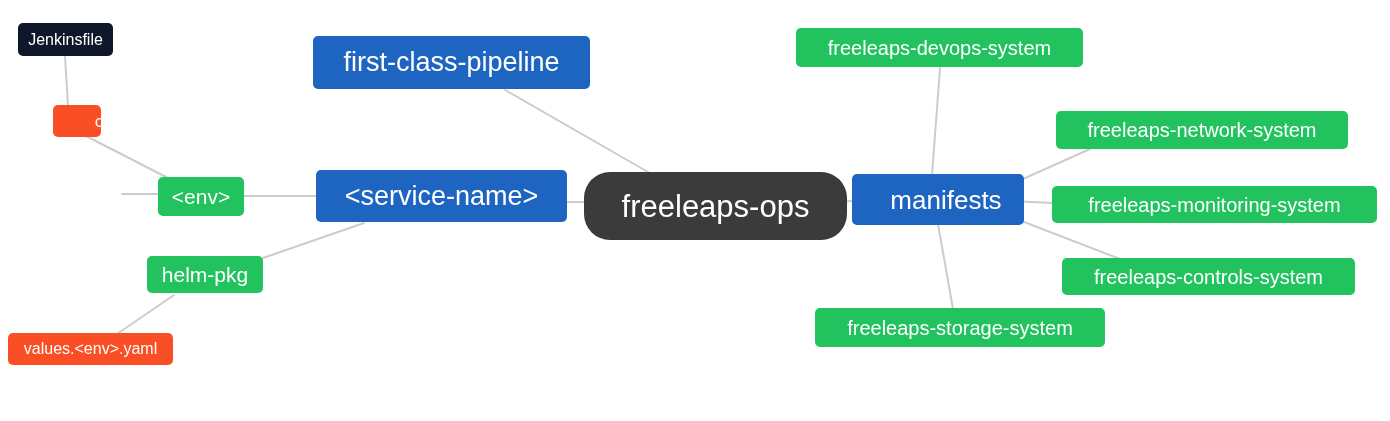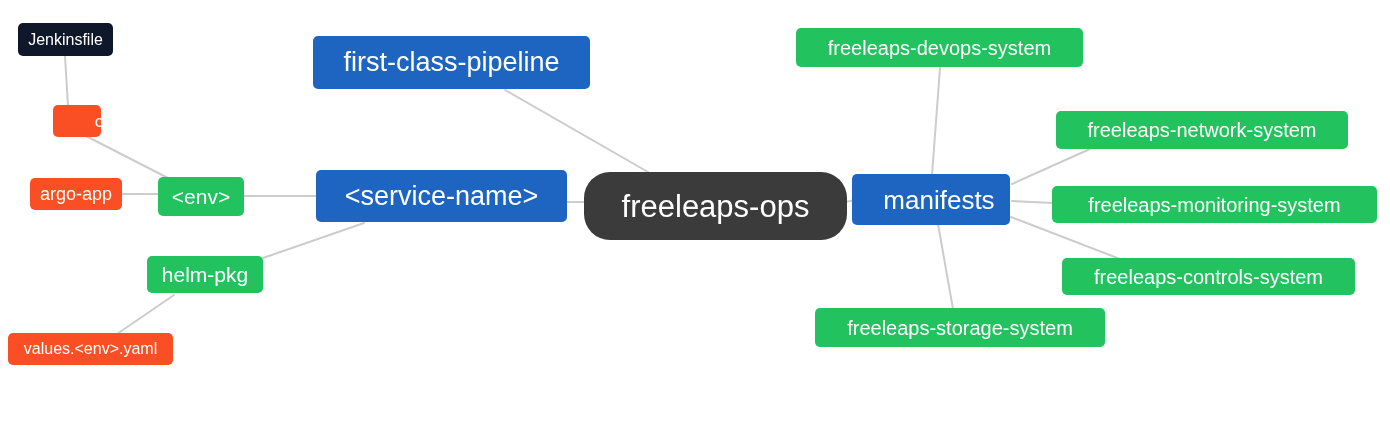--- a/index.html
+++ b/index.html
@@ -43,21 +43,21 @@
   
   .n-jenkinsfile { left: 18px;   top: 23px;  width: 95px;  height: 33px; font-size: 16px; }
   .n-ci          { left: 53px;   top: 105px; width: 33px;  height: 32px; font-size: 17px; padding-left: 48px; }
   .n-argo-app    { left: 30px;   top: 178px; width: 92px;  height: 32px; font-size: 18px; }
   .n-env         { left: 158px;  top: 177px; width: 86px;  height: 39px; font-size: 21px; }
   .n-helm-pkg    { left: 147px;  top: 256px; width: 116px; height: 37px; font-size: 21px; }
   .n-values      { left: 8px;    top: 333px; width: 165px; height: 32px; font-size: 16px; }
   .n-fcp         { left: 313px;  top: 36px;  width: 277px; height: 53px; font-size: 27px; }
   .n-service     { left: 316px;  top: 170px; width: 251px; height: 52px; font-size: 27px; }
   .n-ops         { left: 584px;  top: 172px; width: 263px; height: 68px; font-size: 31px; border-radius: 26px; }
-  .n-manifests   { left: 852px;  top: 174px; width: 158px; height: 51px; font-size: 26px; padding-left: 16px; }
+  .n-manifests   { left: 852px;  top: 174px; width: 172px; height: 51px; font-size: 26px; padding-left: 16px; }
   .n-devops      { left: 796px;  top: 28px;  width: 287px; height: 39px; font-size: 20px; }
   .n-network     { left: 1056px; top: 111px; width: 292px; height: 38px; font-size: 20px; }
   .n-monitoring  { left: 1052px; top: 186px; width: 325px; height: 37px; font-size: 20px; }
   .n-controls    { left: 1062px; top: 258px; width: 293px; height: 37px; font-size: 20px; }
   .n-storage     { left: 815px;  top: 308px; width: 290px; height: 39px; font-size: 20px; text-align: center; }
 </style>
 </head>
 <body>
 
 <div class="canvas">
@@ -76,21 +76,20 @@
       <line x1="932" y1="175" x2="940" y2="68"></line>
       <line x1="1012" y1="184" x2="1090" y2="149"></line>
       <line x1="1012" y1="201" x2="1053" y2="203"></line>
       <line x1="1011" y1="217" x2="1120" y2="259"></line>
       <line x1="938" y1="224" x2="953" y2="309"></line>
     </g>
   </svg>
 
   <div class="node c-orange n-jenkinsfile">Jenkinsfile</div>
   <div class="node c-red    n-ci">ci</div>
-  <div class="node c-red    n-argo-app">argo-app</div>
   <div class="node c-green  n-env">&lt;env&gt;</div>
   <div class="node c-green  n-helm-pkg">helm-pkg</div>
   <div class="node c-red    n-values">values.&lt;env&gt;.yaml</div>
   <div class="node c-blue   n-fcp">first-class-pipeline</div>
   <div class="node c-blue   n-service">&lt;service-name&gt;</div>
   <div class="node c-dark   n-ops">freeleaps-ops</div>
   <div class="node c-blue   n-manifests">manifests</div>
   <div class="node c-green  n-devops">freeleaps-devops-system</div>
   <div class="node c-green  n-network">freeleaps-network-system</div>
   <div class="node c-green  n-monitoring">freeleaps-monitoring-system</div>

